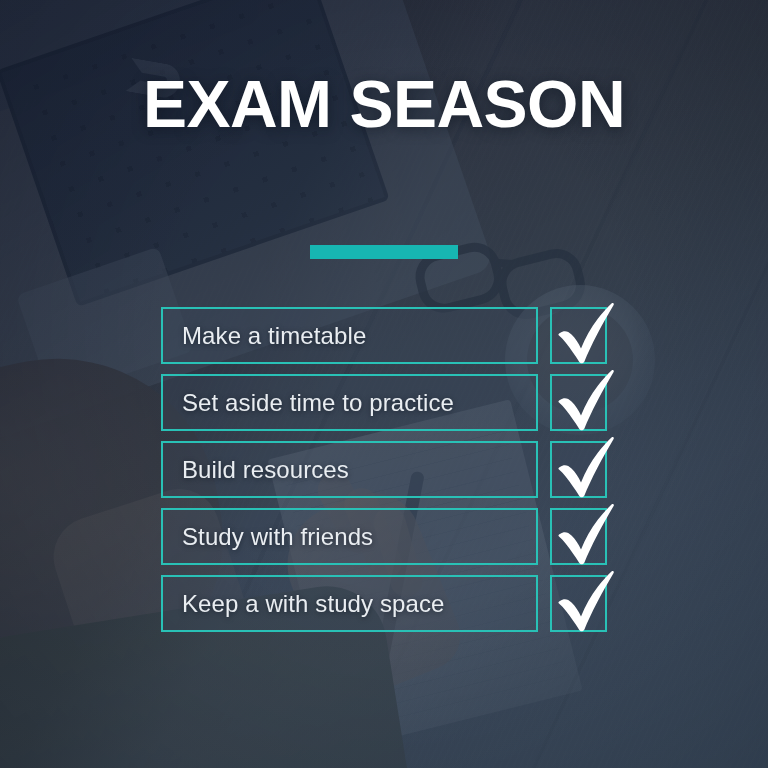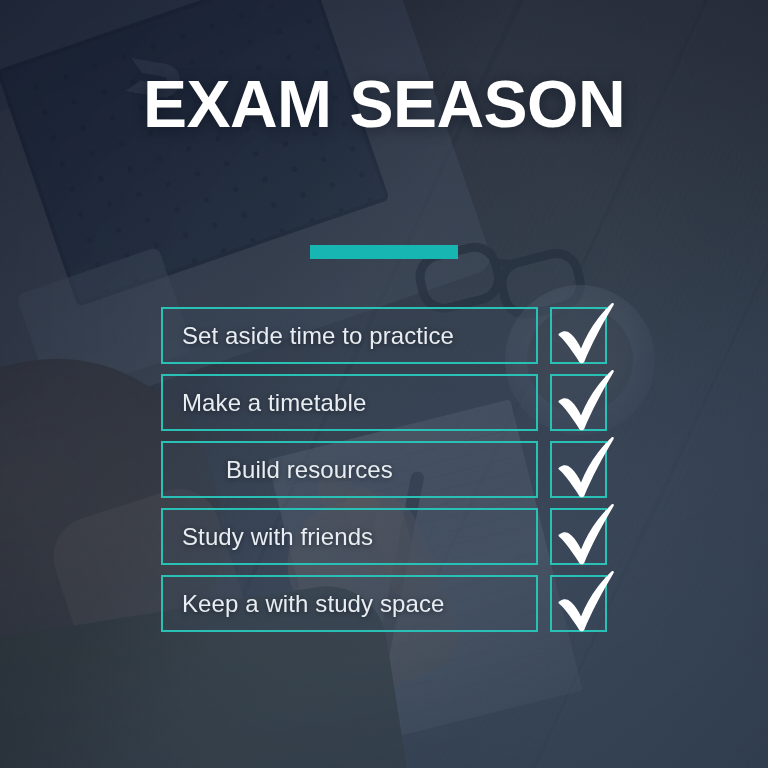--- a/index.html
+++ b/index.html
@@ -357,62 +357,62 @@
 
     <div class="title" style="color: rgb(255, 255, 255);">
       <span class="title-line">EXAM SEASON</span>
     </div>
 
     <div class="divider" style="background: rgb(23, 182, 178);"></div>
 
     <div class="checklist" id="checklist">
   <div class="row">
     <div class="row-box" style="border-color: rgb(41, 193, 182);">
-      <span class="row-label" style="color: rgb(233, 237, 241);">Set aside time to practice</span>
+      <span class="row-label" style="color: rgb(233, 237, 241);">Make a timetable</span>
     </div>
     <div class="check-box" style="border-color: rgb(41, 193, 182);">
       <div class="check-mark">
         <svg width="62" height="66" viewBox="0 0 62 66">
           <path d="M6 33 C10 30, 14 31, 17.5 34.5 C21.5 38.5, 24.5 43, 27 48.5
                    C31 38, 37 27.5, 44 18.5 C48.5 12.8, 53 7.8, 57.5 3.5
                    C58.8 2.3, 60.5 3.4, 59.6 5.0
                    C54.6 13.6, 48.8 23.4, 43.2 34.2
                    C38.0 44.2, 33.6 53.6, 30.4 61.4
                    C29.5 63.6, 26.6 63.9, 25.3 61.9
                    C21.2 55.6, 16.6 49.0, 11.6 42.6
                    C9.6 40.0, 7.4 37.6, 5.0 35.6
                    C3.9 34.7, 4.5 33.6, 6 33 Z" fill="#ffffff"></path>
         </svg>
       </div>
     </div>
   </div>
 
   <div class="row">
     <div class="row-box" style="border-color: rgb(41, 193, 182);">
-      <span class="row-label" style="color: rgb(233, 237, 241);">Make a timetable</span>
+      <span class="row-label" style="color: rgb(233, 237, 241);">Set aside time to practice</span>
     </div>
     <div class="check-box" style="border-color: rgb(41, 193, 182);">
       <div class="check-mark">
         <svg width="62" height="66" viewBox="0 0 62 66">
           <path d="M6 33 C10 30, 14 31, 17.5 34.5 C21.5 38.5, 24.5 43, 27 48.5
                    C31 38, 37 27.5, 44 18.5 C48.5 12.8, 53 7.8, 57.5 3.5
                    C58.8 2.3, 60.5 3.4, 59.6 5.0
                    C54.6 13.6, 48.8 23.4, 43.2 34.2
                    C38.0 44.2, 33.6 53.6, 30.4 61.4
                    C29.5 63.6, 26.6 63.9, 25.3 61.9
                    C21.2 55.6, 16.6 49.0, 11.6 42.6
                    C9.6 40.0, 7.4 37.6, 5.0 35.6
                    C3.9 34.7, 4.5 33.6, 6 33 Z" fill="#ffffff"></path>
         </svg>
       </div>
     </div>
   </div>
 
   <div class="row">
-    <div class="row-box" style="border-color: rgb(41, 193, 182); padding-left: 44px;">
+    <div class="row-box" style="border-color: rgb(41, 193, 182);">
       <span class="row-label" style="color: rgb(233, 237, 241);">Build resources</span>
     </div>
     <div class="check-box" style="border-color: rgb(41, 193, 182);">
       <div class="check-mark">
         <svg width="62" height="66" viewBox="0 0 62 66">
           <path d="M6 33 C10 30, 14 31, 17.5 34.5 C21.5 38.5, 24.5 43, 27 48.5
                    C31 38, 37 27.5, 44 18.5 C48.5 12.8, 53 7.8, 57.5 3.5
                    C58.8 2.3, 60.5 3.4, 59.6 5.0
                    C54.6 13.6, 48.8 23.4, 43.2 34.2
                    C38.0 44.2, 33.6 53.6, 30.4 61.4

